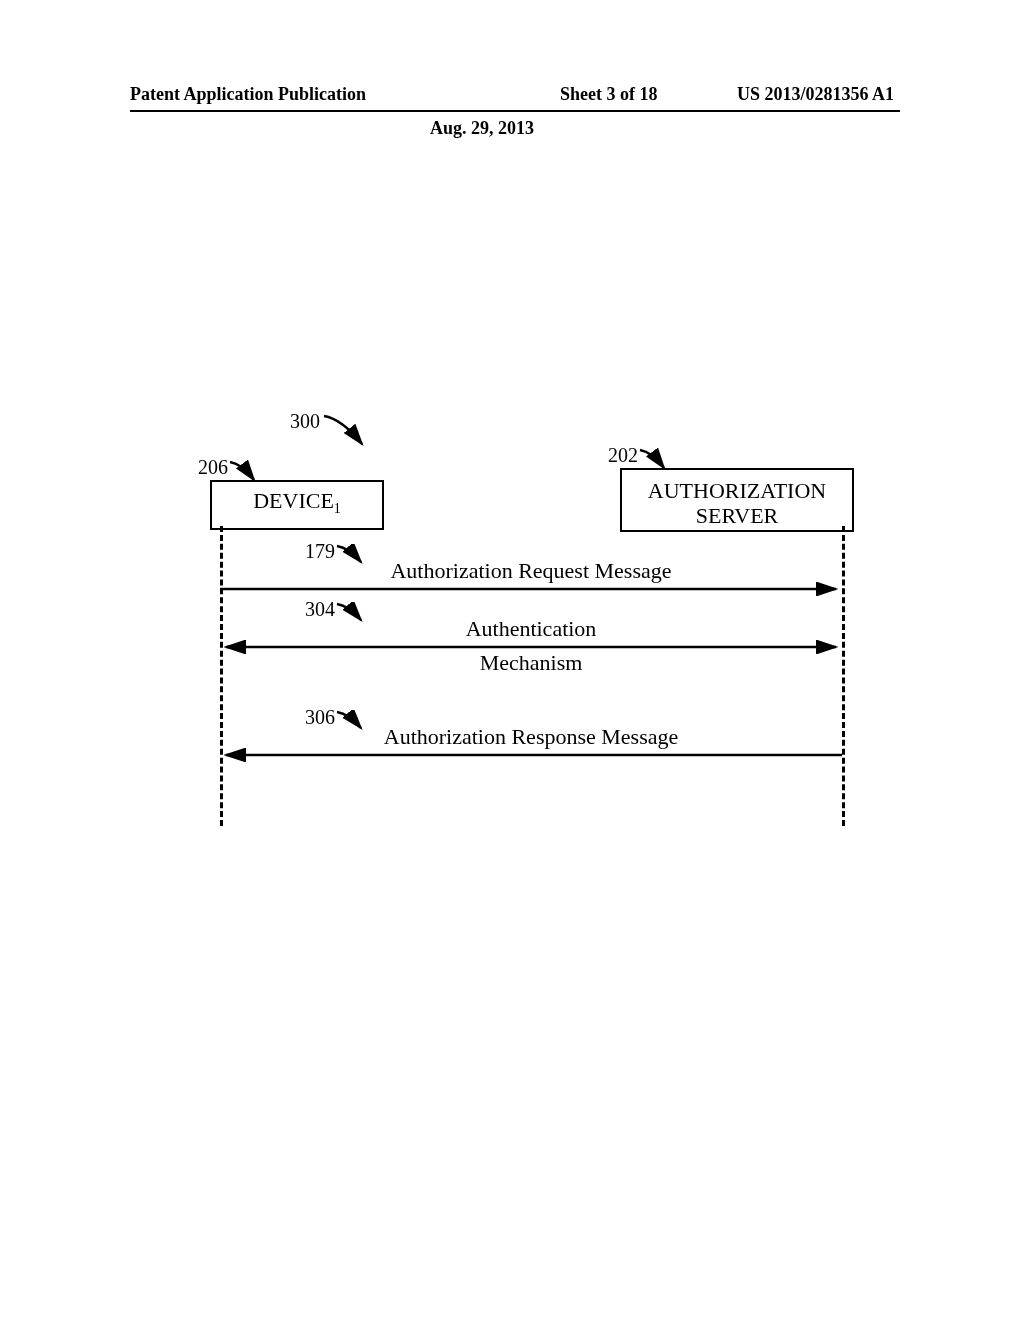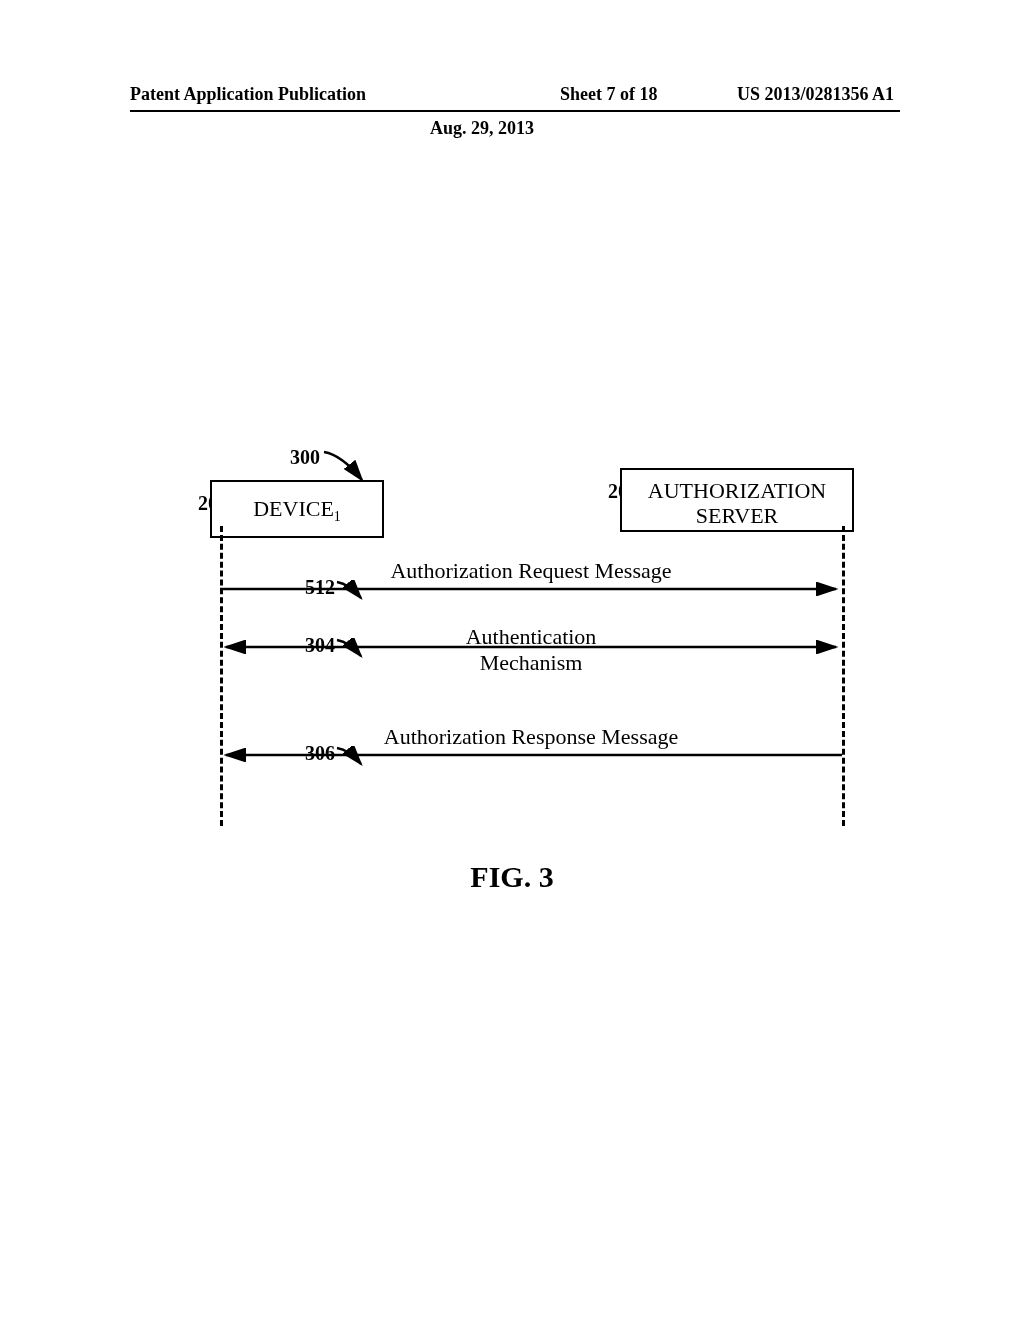--- a/index.html
+++ b/index.html
@@ -50,21 +50,21 @@
     position: absolute;
     border: 2px solid #000;
     text-align: center;
     font-size: 22px;
     line-height: 1.15;
     background: #fff;
   }
   .entity.device {
     left: 20px; top: 60px;
     width: 170px; height: 40px;
-    padding-top: 14px;
+    padding-top: 6px;
   }
   .entity.server {
     left: 430px; top: 48px;
     width: 230px; height: 52px;
     padding-top: 8px;
   }
   .sub { font-size: 14px; vertical-align: sub; }
 
   
   .lifeline {
@@ -73,22 +73,21 @@
     top: 106px;
     height: 300px;
   }
   .lifeline.l1 { left: 30px; }
   .lifeline.l2 { left: 652px; }
 
   
   .ref {
     position: absolute;
     font-size: 20px;
-    font-weight: bold;
-    margin-top: 36px;
+    font-weight: normal;
   }
   .ref svg { position: absolute; }
 
   
   .msg {
     position: absolute;
     left: 30px;
     width: 622px;
   }
   .msg .text {
@@ -110,21 +109,21 @@
   }
 </style>
 </head>
 <body>
 
 <div class="page">
 
   <div class="hdr">
     <span class="left">Patent Application Publication</span>
     <span class="mid">Aug. 29, 2013</span>
-    <span class="sheet">Sheet 7 of 18</span>
+    <span class="sheet">Sheet 3 of 18</span>
     <span class="right">US 2013/0281356 A1</span>
   </div>
   <div class="hdr-rule"></div>
 
   <div class="fig">
 
     <div class="ref" style="left:100px; top:-10px;">
       <span>300</span>
       <svg width="50" height="40" style="left:32px; top:4px;">
         <defs>
@@ -156,39 +155,39 @@
     <div class="entity server">
       <span>AUTHORIZATION</span><br>
       <span>SERVER</span>
     </div>
 
     <div class="lifeline l1"></div>
     <div class="lifeline l2"></div>
 
     <div class="msg" style="top:142px;">
       <div class="ref" style="left:85px; top:-22px;">
-        <span>512</span>
+        <span>179</span>
         <svg width="32" height="24" style="left:30px; top:4px;">
           <path d="M2,2 Q14,4 26,18" fill="none" stroke="#000" stroke-width="2.5" marker-end="url(#ah)"></path>
         </svg>
       </div>
       <div class="text" style="top:-4px;">Authorization Request Message</div>
       <svg class="line" height="14" style="top:20px;">
         <line x1="0" y1="7" x2="616" y2="7" stroke="#000" stroke-width="2.5" marker-end="url(#ah)"></line>
       </svg>
     </div>
 
     <div class="msg" style="top:200px;">
       <div class="ref" style="left:85px; top:-22px;text-align:right;">
         <span>304</span>
         <svg width="32" height="24" style="left:30px; top:4px;">
           <path d="M2,2 Q14,4 26,18" fill="none" stroke="#000" stroke-width="2.5" marker-end="url(#ah)"></path>
         </svg>
       </div>
-      <div class="text" style="top:-4px;margin-top:8px;">Authentication</div>
+      <div class="text" style="top:-4px;">Authentication</div>
       <svg class="line" height="14" style="top:20px;">
         <defs>
             <marker id="ahL" markerWidth="10" markerHeight="10" refX="1" refY="3" orient="auto">
               <path d="M9,0 L0,3 L9,6 Z" fill="#000"></path>
             </marker>
           </defs>
         <line x1="6" y1="7" x2="616" y2="7" stroke="#000" stroke-width="2.5" marker-start="url(#ahL)" marker-end="url(#ah)"></line>
       </svg>
       <div class="text" style="top:30px;">Mechanism</div>
     </div>
@@ -201,15 +200,14 @@
         </svg>
       </div>
       <div class="text" style="top:-4px;">Authorization Response Message</div>
       <svg class="line" height="14" style="top:20px;">
         <line x1="6" y1="7" x2="622" y2="7" stroke="#000" stroke-width="2.5" marker-start="url(#ahL)"></line>
       </svg>
     </div>
 
   </div>
 
-  <div class="figcap">FIG. 3</div>
 
 </div>
 
 </body></html>

